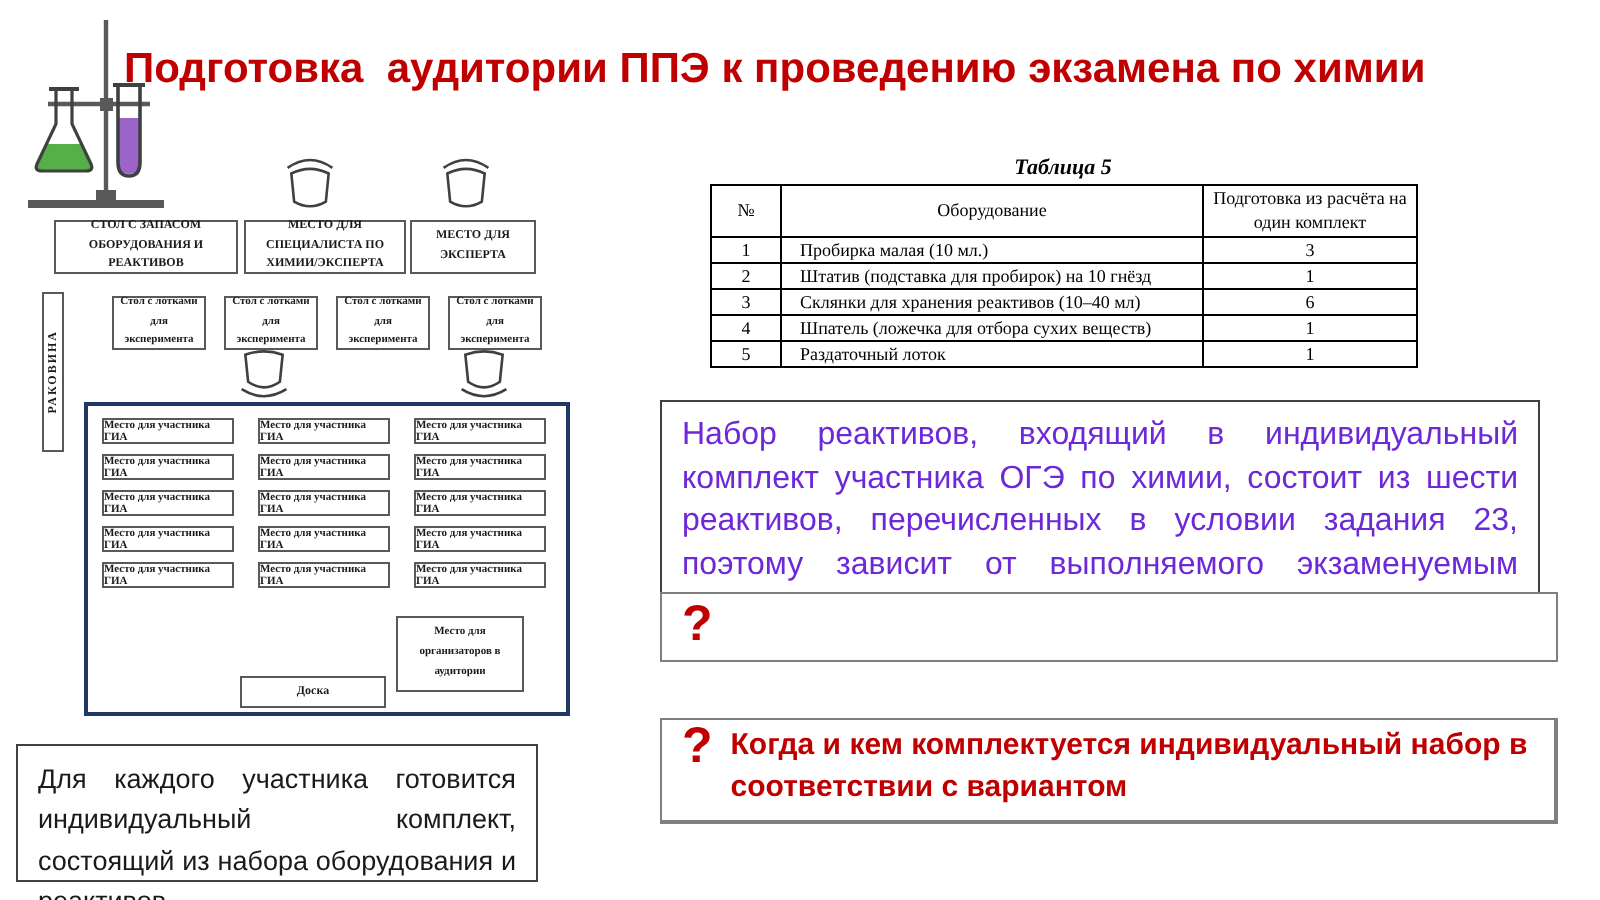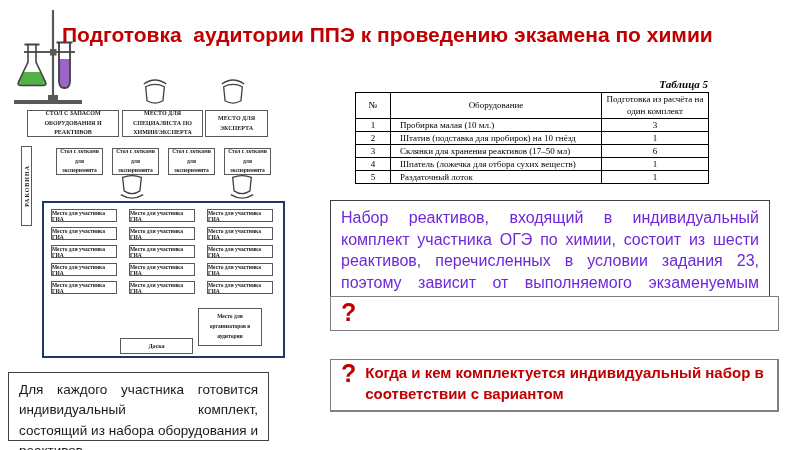--- a/index.html
+++ b/index.html
@@ -53,21 +53,21 @@
   .icon { position:absolute; }
   
   .left-note {
     position:absolute; left:8px; top:372px; width:261px; height:69px;
     border:1.5px solid #404040; padding:7px 10px;
     font-size:13.5px; line-height:1.5; color:#1a1a1a;
     text-align:justify; text-align-last:left;
   }
   
   .tbl-caption {
-    position:absolute; left:355px; top:78px; width:353px; text-align:right;
+    position:absolute; left:355px; top:78px; width:353px; text-align:center;
     font-family:"Liberation Serif", serif; font-style:italic; font-weight:bold; font-size:11px; color:#000;
   }
   table.equip {
     position:absolute; left:355px; top:92px; width:353px;
     border-collapse:collapse; table-layout:fixed;
     font-family:"Liberation Serif", serif; font-size:9px; color:#000;
   }
   table.equip th, table.equip td { border:1px solid #000; vertical-align:middle; }
   table.equip th { font-weight:normal; text-align:center; height:26px; padding:1px 2px; line-height:1.3; }
   table.equip td { height:13px; padding:0 2px; text-align:center; }
@@ -199,21 +199,21 @@
       <td class="c2">Пробирка малая (10 мл.)</td>
       <td>3</td>
     </tr>
     <tr>
       <td>2</td>
       <td class="c2">Штатив (подставка для пробирок) на 10 гнёзд</td>
       <td>1</td>
     </tr>
     <tr>
       <td>3</td>
-      <td class="c2">Склянки для хранения реактивов (17–50 мл)</td>
+      <td class="c2">Склянки для хранения реактивов (10–40 мл)</td>
       <td>6</td>
     </tr>
     <tr>
       <td>4</td>
       <td class="c2">Шпатель (ложечка для отбора сухих веществ)</td>
       <td>1</td>
     </tr>
     <tr>
       <td>5</td>
       <td class="c2">Раздаточный лоток</td>

